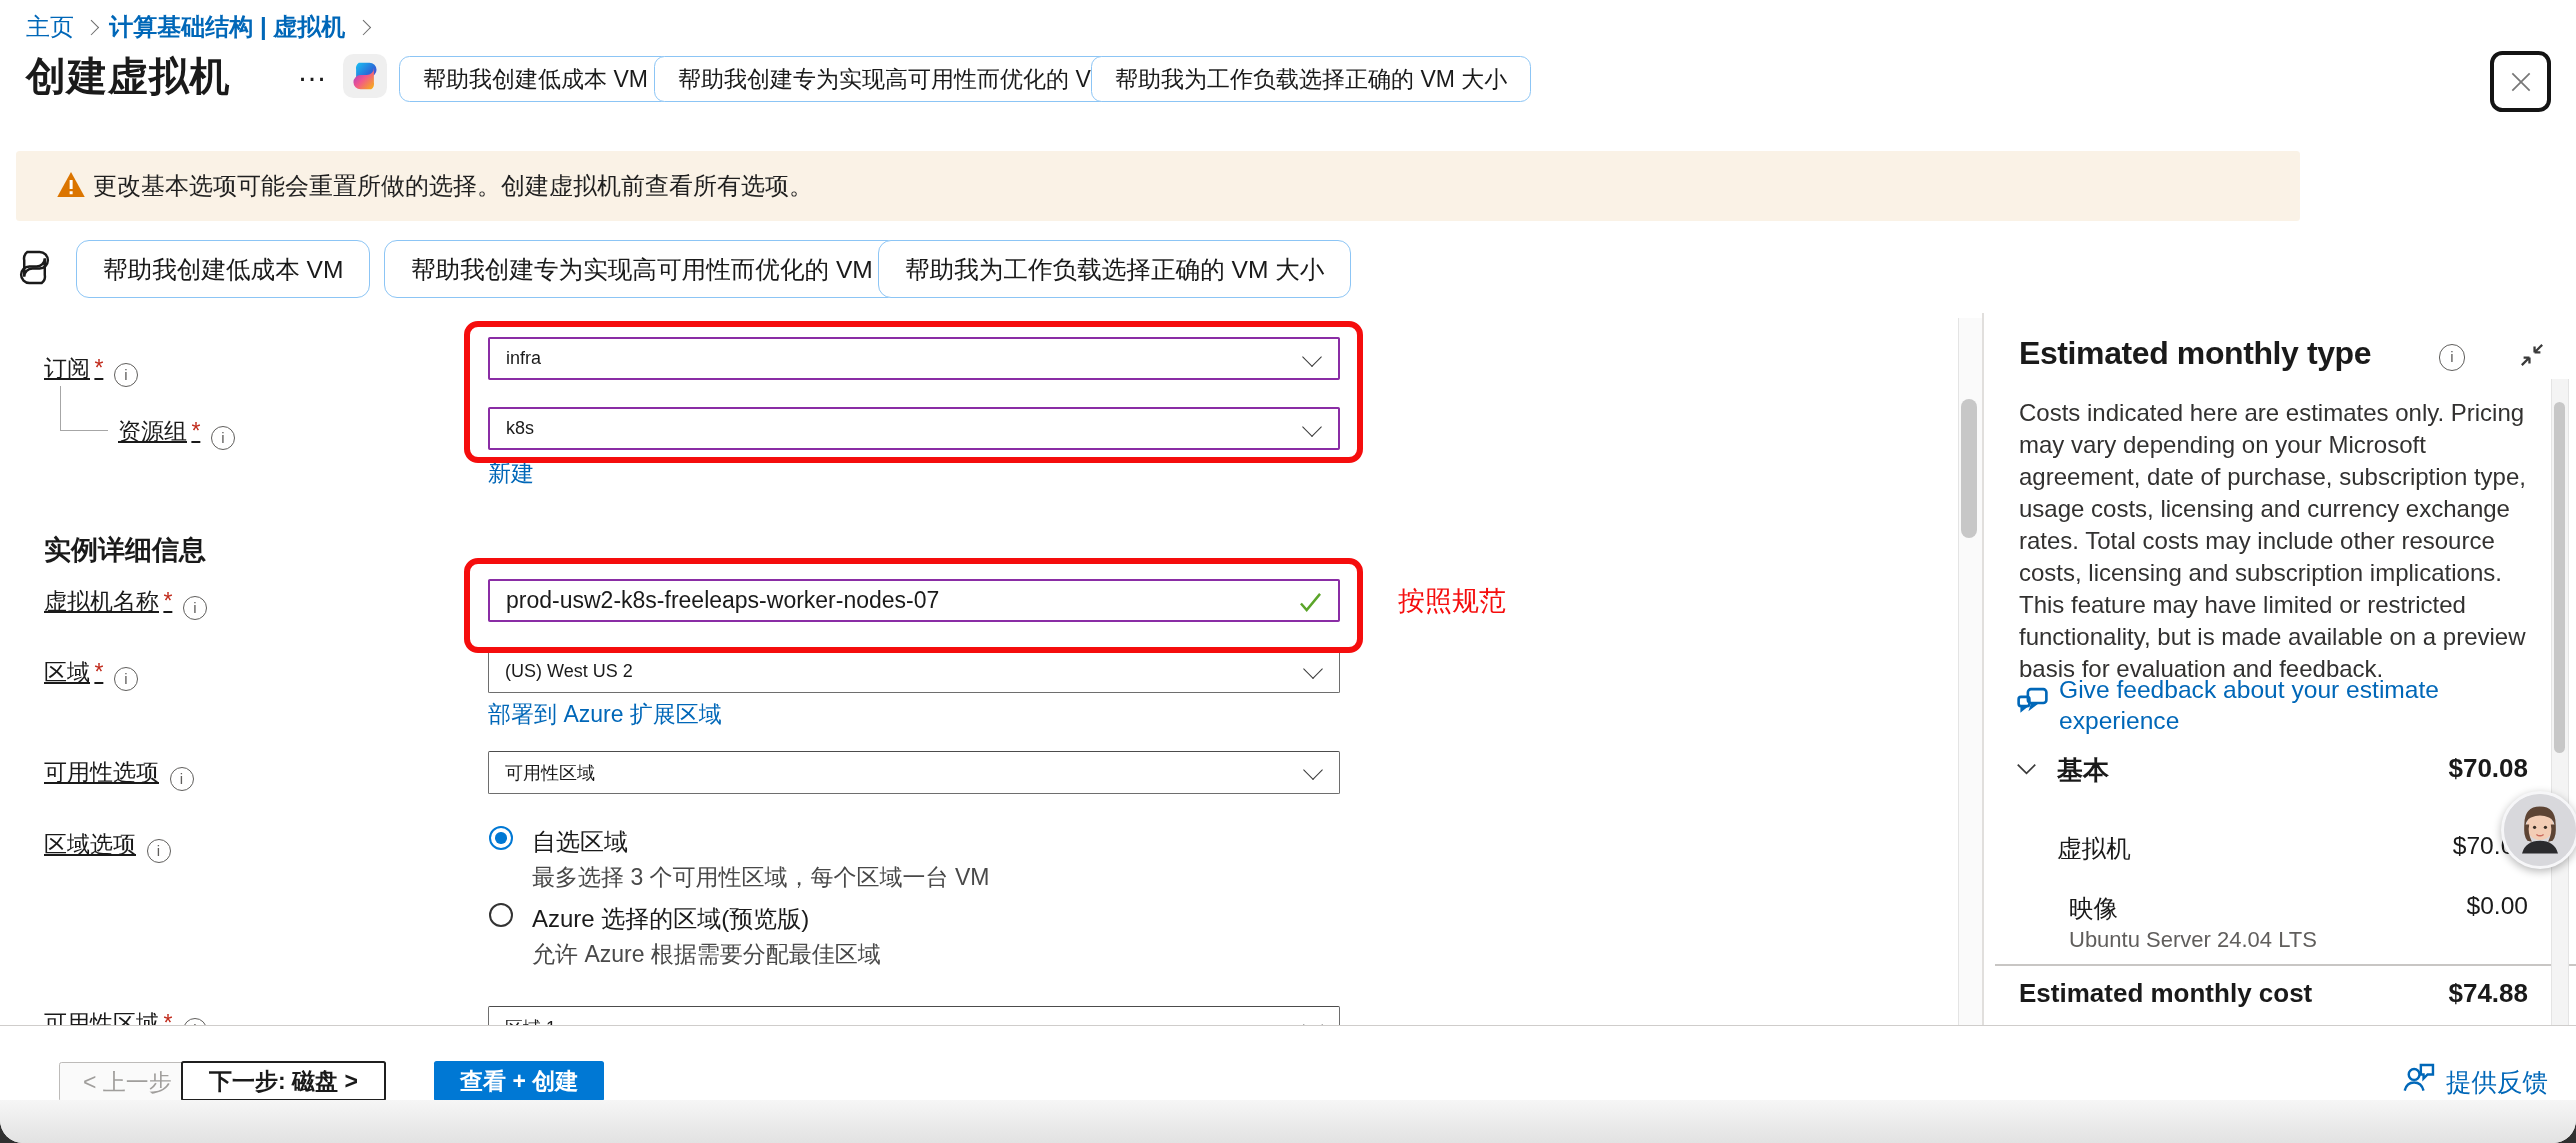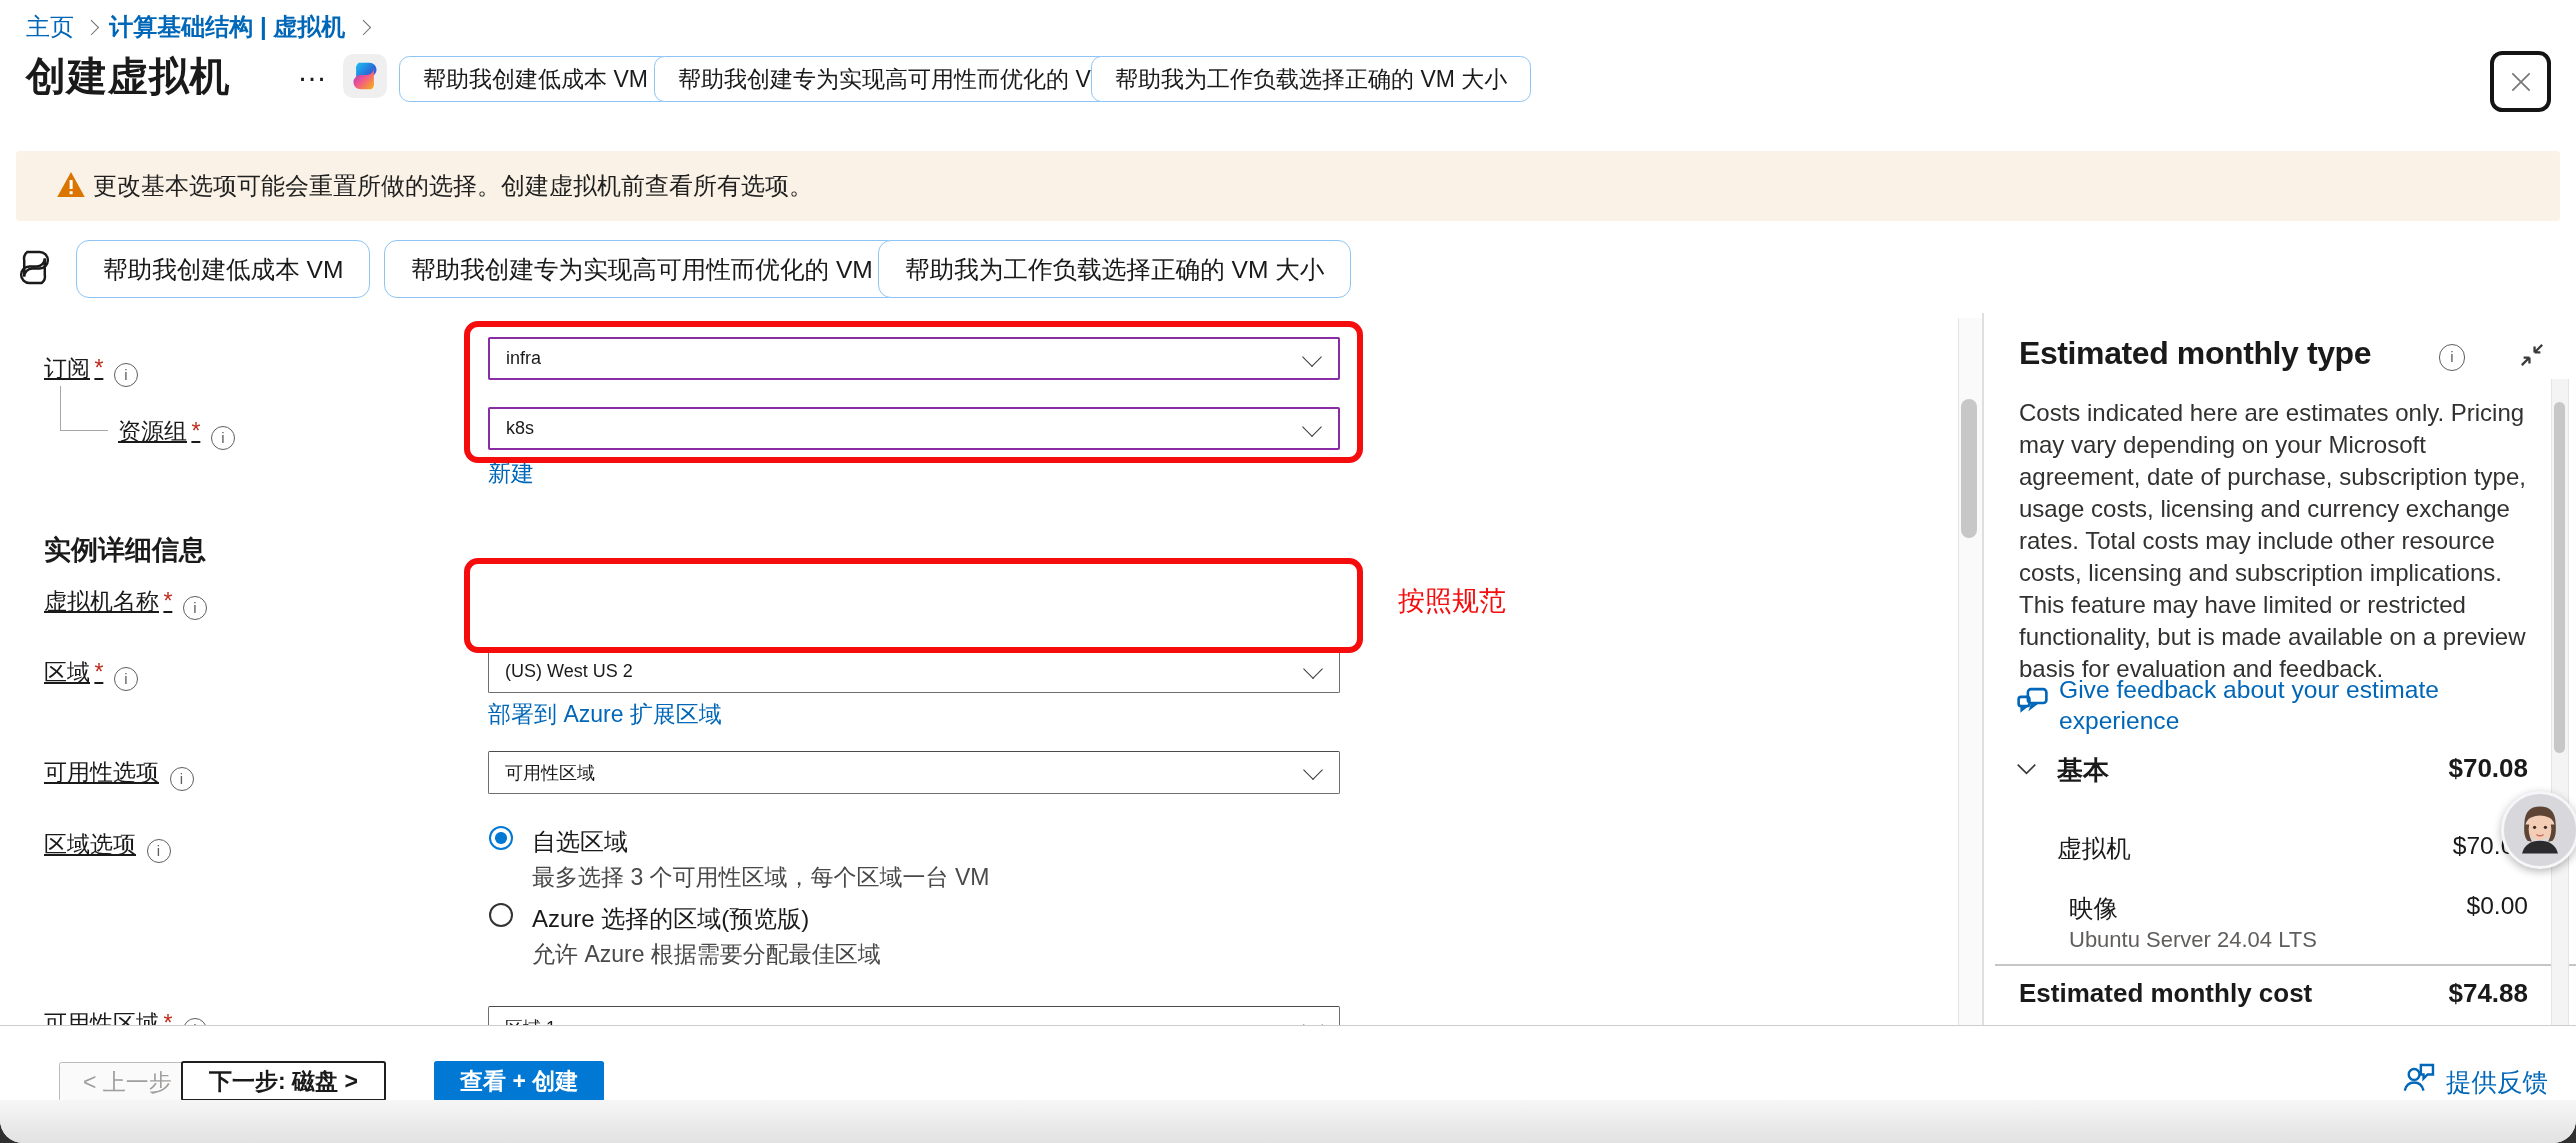--- a/index.html
+++ b/index.html
@@ -126,21 +126,21 @@
   <div class="pill" style="left:399px;top:56px;">帮助我创建低成本 VM</div>
   <div class="pill" style="left:654px;top:56px;">帮助我创建专为实现高可用性而优化的 VM</div>
   <div class="pill" style="left:1091px;top:56px;">帮助我为工作负载选择正确的 VM 大小</div>
 
   <div class="abs close-btn" style="left:2490px;top:51px;">
     <svg width="26" height="26" viewBox="0 0 30 30">
       <path d="M5 5 L25 25 M25 5 L5 25" stroke="#787878" stroke-width="2"></path>
     </svg>
   </div>
 
-  <div class="abs banner" style="left:16px;top:151px;width:2544px;height:70px;">
+  <div class="abs banner" style="left:16px;top:151px;width:2284px;height:70px;">
     <svg class="abs" style="left:40px;top:19.3px;" width="30" height="30" viewBox="0 0 24 24">
       <path d="M12 1.5 L23 21.5 H1 Z" fill="#DB7500"></path>
       <rect x="10.9" y="8" width="2.4" height="7.2" fill="#fff"></rect>
       <rect x="10.9" y="17" width="2.4" height="2.4" fill="#fff"></rect>
     </svg>
     <span style="margin-left:77px;">更改基本选项可能会重置所做的选择。创建虚拟机前查看所有选项。</span>
   </div>
 
   <div class="abs" style="left:16px;top:249px;">
     <svg width="37" height="37" viewBox="0 0 36 36">
@@ -169,20 +169,26 @@
         <span class="chev"></span>
   </div>
   <div class="abs link" style="left:488px;top:458px;">新建</div>
 
   <div class="redbox" style="left:464px;top:321px;width:887px;height:130px;"></div>
 
   <div class="abs section-h" style="left:44px;top:532px;">实例详细信息</div>
 
   <div class="abs lbl" style="left:44px;top:586px;">
     <span>虚拟机名称</span><span class="req">*</span><i class="info-i">i</i>
+  </div>
+  <div class="input-box" style="left:488px;top:579px;">
+    <span>prod-usw2-k8s-freeleaps-worker-nodes-07</span>
+    <svg class="abs" style="right:16px;top:11.4px;" width="23" height="21" viewBox="0 0 24 22">
+      <path d="M2 12 L8 19 L22 2" fill="none" stroke="#5ba52a" stroke-width="2.6"></path>
+    </svg>
   </div>
   <div class="redbox" style="left:464px;top:558px;width:887px;height:83px;"></div>
   <div class="abs annot" style="left:1398px;top:583px;">按照规范</div>
 
   <div class="abs lbl" style="left:44px;top:657px;">
     <span>区域</span><span class="req">*</span><i class="info-i">i</i>
   </div>
   <div class="dd" style="left:488px;top:650px;">
     <span>(US) West US 2</span>
         <span class="chev"></span>

